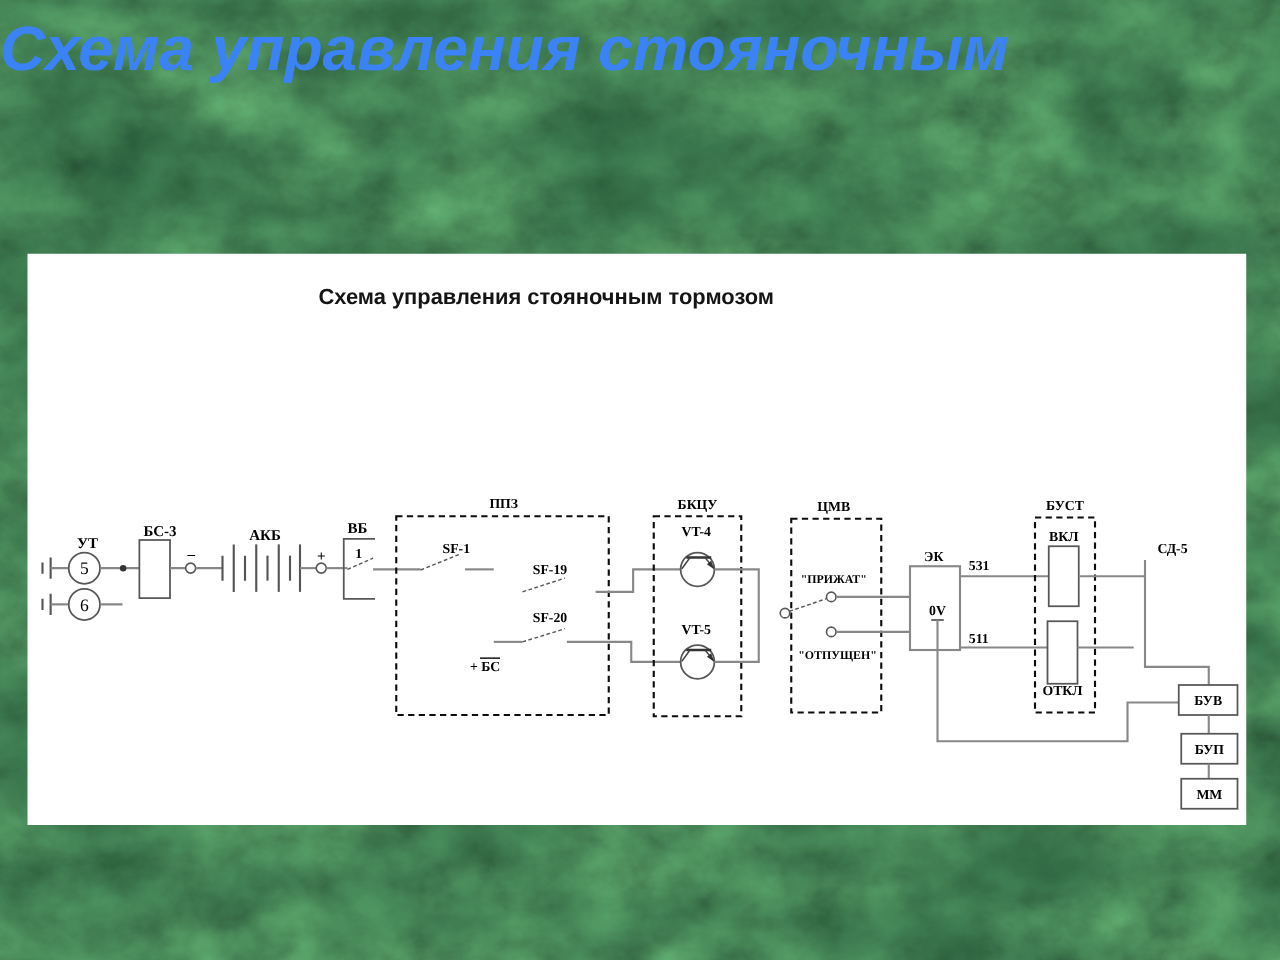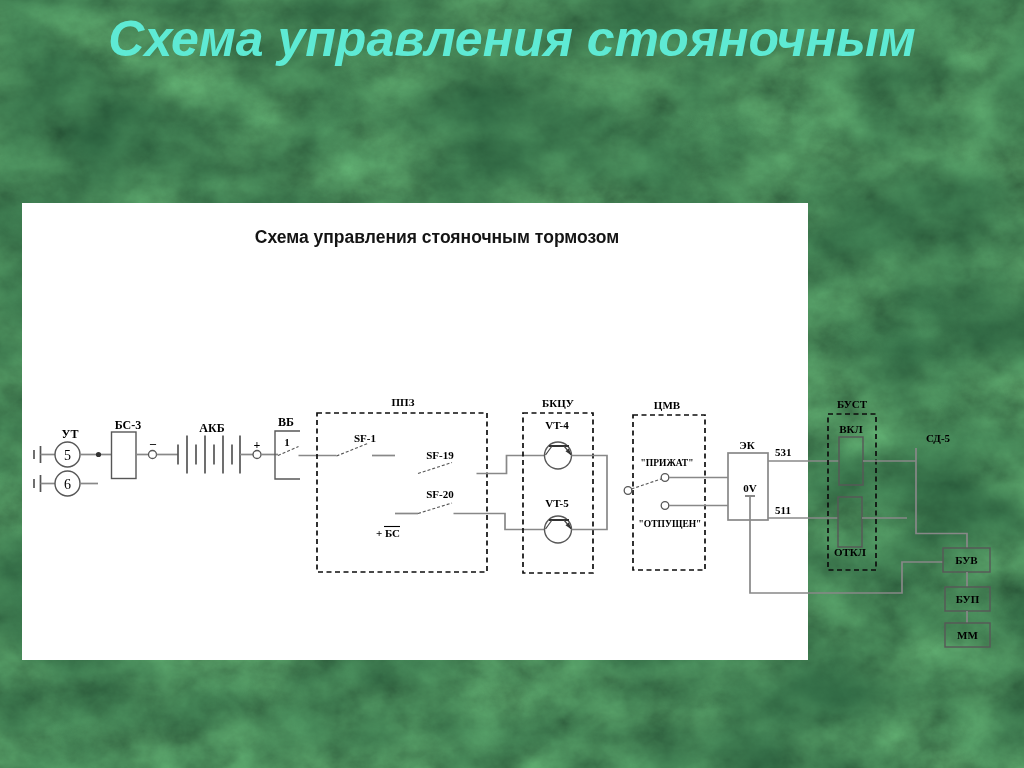--- a/index.html
+++ b/index.html
@@ -1,23 +1,23 @@
 <!DOCTYPE html>
 <html><head>
 <meta charset="utf-8">
 <style>
   html,body{margin:0;padding:0;background:#0d2413;}
   .slide{position:relative;width:1024px;height:768px;overflow:hidden;
          font-family:"Liberation Sans",sans-serif;
          box-shadow:inset 0 0 0 2px rgba(0,10,4,.5), inset 0 0 30px rgba(0,0,0,.45);}
   .bg{position:absolute;left:0;top:0;width:1024px;height:768px;}
-  .slide-title{position:absolute;left:0;top:10px;width:100%;text-align:center;
-               color:#5eead4;font-weight:bold;font-style:italic;
+  .slide-title{position:absolute;left:0;top:10px;width:100%;text-align:left;
+               color:#3b82f6;font-weight:bold;font-style:italic;
                font-size:50px;line-height:58px;letter-spacing:0;}
-  .panel{position:absolute;left:22px;top:203px;width:786px;height:457px;background:#ffffff;}
+  .panel{position:absolute;left:22px;top:203px;width:975px;height:457px;background:#ffffff;}
   .panel svg{display:block;}
   text{font-family:"Liberation Serif",serif;fill:#000;}
   .dtitle{font-family:"Liberation Sans",sans-serif;font-weight:bold;font-size:17.5px;fill:#141414;}
   .lbl{font-weight:bold;font-size:11px;}
   .lbl12{font-weight:bold;font-size:12px;}
   .lblsm{font-weight:bold;font-size:9.5px;}
   .num{font-size:14px;}
   .wire{stroke:#888;stroke-width:1.7;fill:none;}
   .comp{stroke:#575757;stroke-width:1.4;fill:none;}
   .plate{stroke:#555;stroke-width:1.7;}

